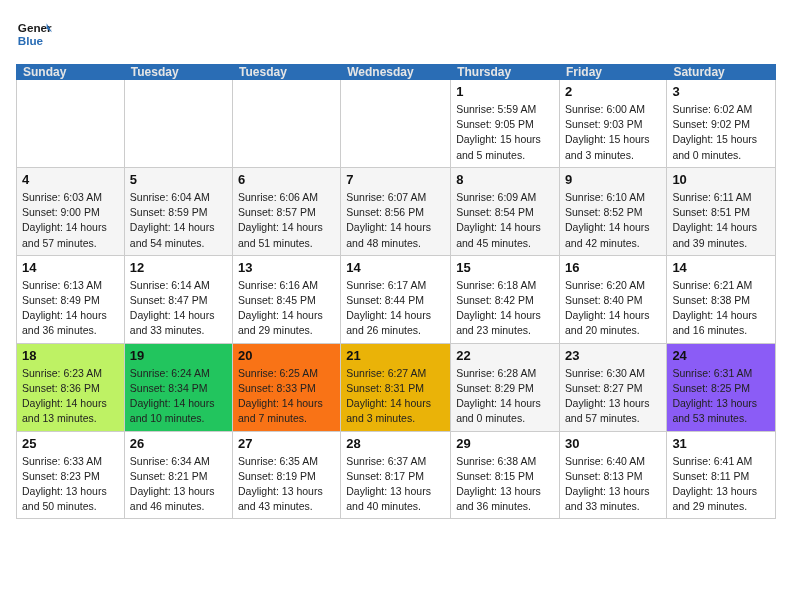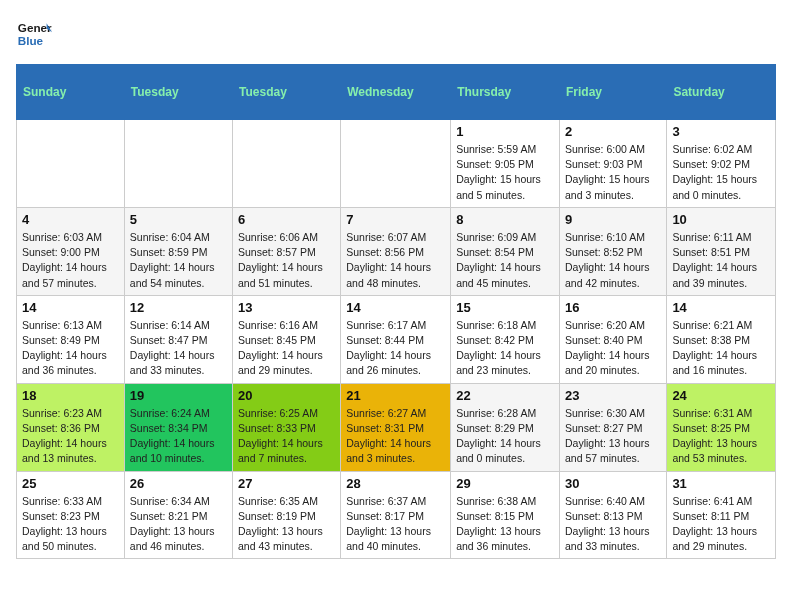--- a/index.html
+++ b/index.html
@@ -37,23 +37,23 @@
       font-size: 15px;
       color: #555;
     }
     .calendar {
       width: 100%;
       border-collapse: collapse;
       font-size: 11px;
     }
     .calendar th {
       background: #2a6db5;
-      color: #86efac;
+      color: #e5e5e5;
       text-align: left;
-      padding: 20px 6px;
+      padding: 0 6px;
       font-size: 12px;
       font-weight: bold;
       border: 1px solid #2a6db5;
     }
     .calendar td {
       vertical-align: top;
       border: 1px solid #ccc;
       padding: 4px 5px;
       width: 113px;
       min-height: 80px;
@@ -191,37 +191,37 @@
       </tr>
       <tr>
         <td style="background: #bef264;">
           <div class="day-num">18</div>
           <div class="day-info">Sunrise: 6:23 AM<br>Sunset: 8:36 PM<br>Daylight: 14 hours<br>and 13 minutes.</div>
         </td>
         <td style="background: #22c55e;">
           <div class="day-num">19</div>
           <div class="day-info">Sunrise: 6:24 AM<br>Sunset: 8:34 PM<br>Daylight: 14 hours<br>and 10 minutes.</div>
         </td>
-        <td style="background: #84cc16;">
+        <td style="background: #f97316;">
           <div class="day-num">20</div>
           <div class="day-info">Sunrise: 6:25 AM<br>Sunset: 8:33 PM<br>Daylight: 14 hours<br>and 7 minutes.</div>
         </td>
         <td style="background: #eab308;">
           <div class="day-num">21</div>
           <div class="day-info">Sunrise: 6:27 AM<br>Sunset: 8:31 PM<br>Daylight: 14 hours<br>and 3 minutes.</div>
         </td>
         <td style="background: rgb(245, 245, 245);">
           <div class="day-num">22</div>
           <div class="day-info">Sunrise: 6:28 AM<br>Sunset: 8:29 PM<br>Daylight: 14 hours<br>and 0 minutes.</div>
         </td>
         <td style="background: rgb(245, 245, 245);">
           <div class="day-num">23</div>
           <div class="day-info">Sunrise: 6:30 AM<br>Sunset: 8:27 PM<br>Daylight: 13 hours<br>and 57 minutes.</div>
         </td>
-        <td style="background: #bef264; margin-left: 12px;">
+        <td style="background: #8b5cf6; margin-left: 12px;">
           <div class="day-num">24</div>
           <div class="day-info">Sunrise: 6:31 AM<br>Sunset: 8:25 PM<br>Daylight: 13 hours<br>and 53 minutes.</div>
         </td>
       </tr>
       <tr>
         <td>
           <div class="day-num">25</div>
           <div class="day-info">Sunrise: 6:33 AM<br>Sunset: 8:23 PM<br>Daylight: 13 hours<br>and 50 minutes.</div>
         </td>
         <td>

